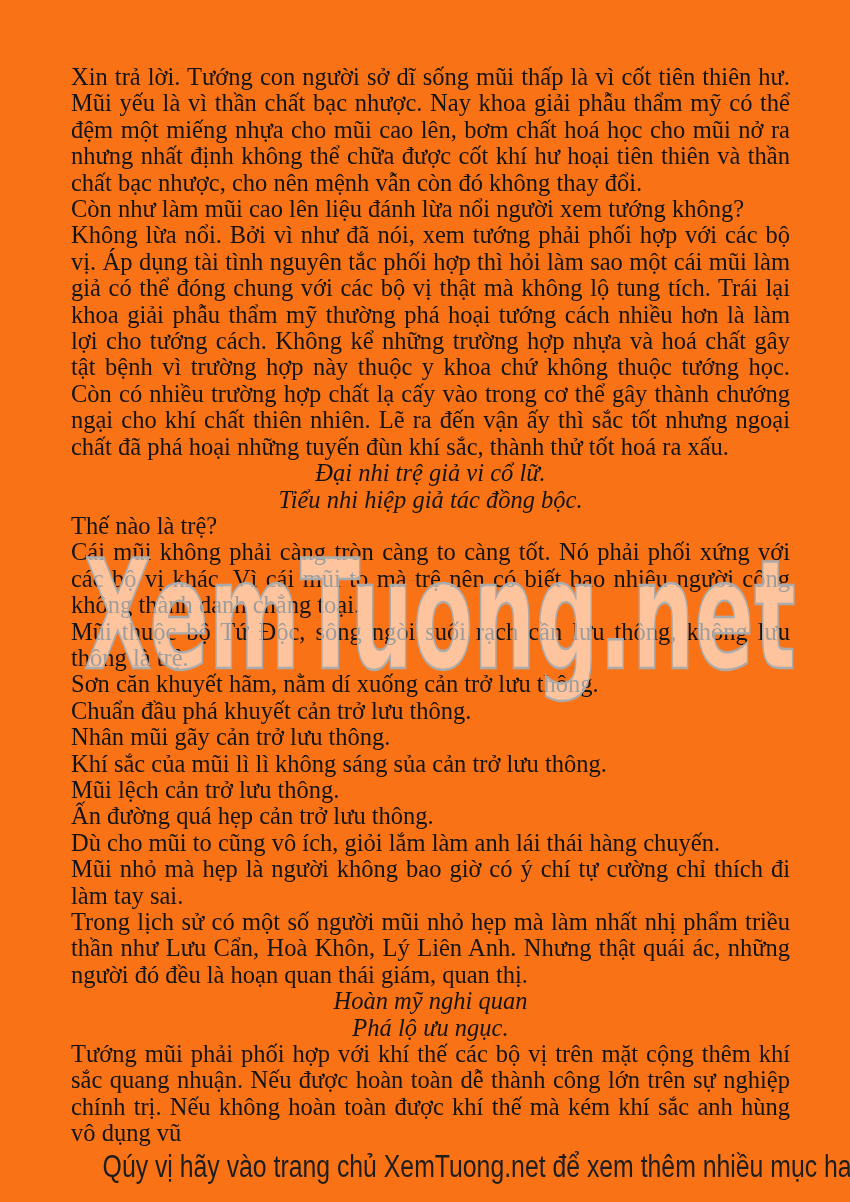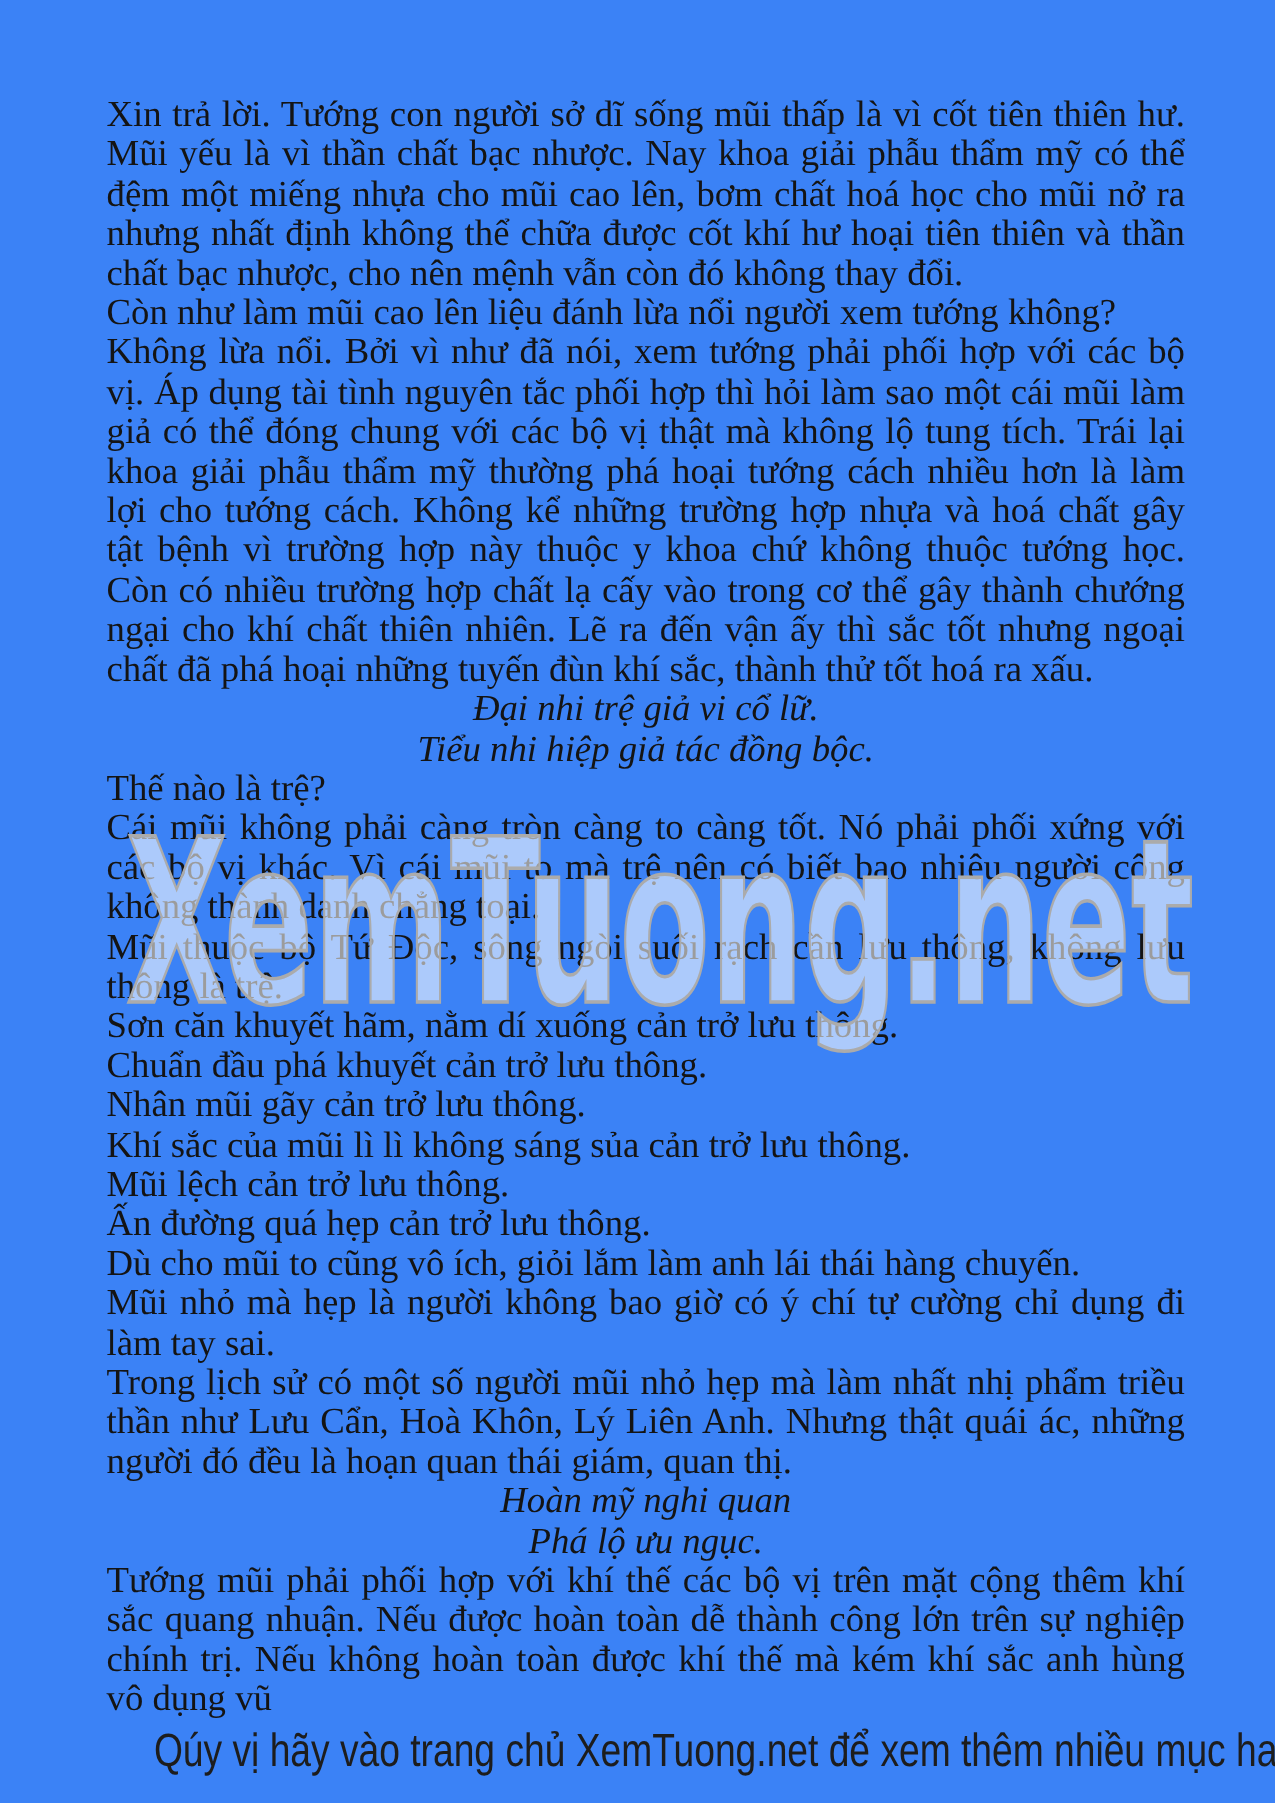--- a/index.html
+++ b/index.html
@@ -6,21 +6,21 @@
   body {
     width: 850px;
     height: 1202px;
     position: relative;
     background: #ffffff;
     overflow: hidden;
   }
   .page {
     position: absolute;
     inset: 0;
-    background: #3b82f6;
+    background: #f97316;
   }
   .text-block {
     position: absolute;
     left: 71px;
     top: 64px;
     width: 719px;
     font-family: "Liberation Serif", "DejaVu Serif", serif;
     font-size: 24.5px;
     line-height: 26.4px;
     color: #141414;
@@ -82,21 +82,21 @@
     <p>Thế nào là trệ?</p>
     <p>Cái mũi không phải càng tròn càng to càng tốt. Nó phải phối xứng với các bộ vị khác. Vì cái mũi to mà trệ nên có biết bao nhiêu người công không thành danh chẳng toại.</p>
     <p>Mũi thuộc bộ Tứ Độc, sông ngòi suối rạch cần lưu thông, không lưu thông là trệ.</p>
     <p>Sơn căn khuyết hãm, nằm dí xuống cản trở lưu thông.</p>
     <p>Chuẩn đầu phá khuyết cản trở lưu thông.</p>
     <p>Nhân mũi gãy cản trở lưu thông.</p>
     <p>Khí sắc của mũi lì lì không sáng sủa cản trở lưu thông.</p>
     <p>Mũi lệch cản trở lưu thông.</p>
     <p>Ấn đường quá hẹp cản trở lưu thông.</p>
     <p>Dù cho mũi to cũng vô ích, giỏi lắm làm anh lái thái hàng chuyến.</p>
-    <p>Mũi nhỏ mà hẹp là người không bao giờ có ý chí tự cường chỉ dụng đi làm tay sai.</p>
+    <p>Mũi nhỏ mà hẹp là người không bao giờ có ý chí tự cường chỉ thích đi làm tay sai.</p>
     <p>Trong lịch sử có một số người mũi nhỏ hẹp mà làm nhất nhị phẩm triều thần như Lưu Cẩn, Hoà Khôn, Lý Liên Anh. Nhưng thật quái ác, những người đó đều là hoạn quan thái giám, quan thị.</p>
     <p class="italic">Hoàn mỹ nghi quan</p>
     <p class="italic">Phá lộ ưu ngục.</p>
     <p>Tướng mũi phải phối hợp với khí thế các bộ vị trên mặt cộng thêm khí sắc quang nhuận. Nếu được hoàn toàn dễ thành công lớn trên sự nghiệp chính trị. Nếu không hoàn toàn được khí thế mà kém khí sắc anh hùng vô dụng vũ</p>
   </div>
 
   <svg class="watermark" viewBox="0 0 716 168" width="716" height="168" aria-hidden="true">
     <text x="0" y="122" font-size="152" textLength="712" lengthAdjust="spacingAndGlyphs" fill="rgba(255,255,255,0.58)" stroke="#ababab" stroke-width="2.4">XemTuong.net</text>
   </svg>
 

